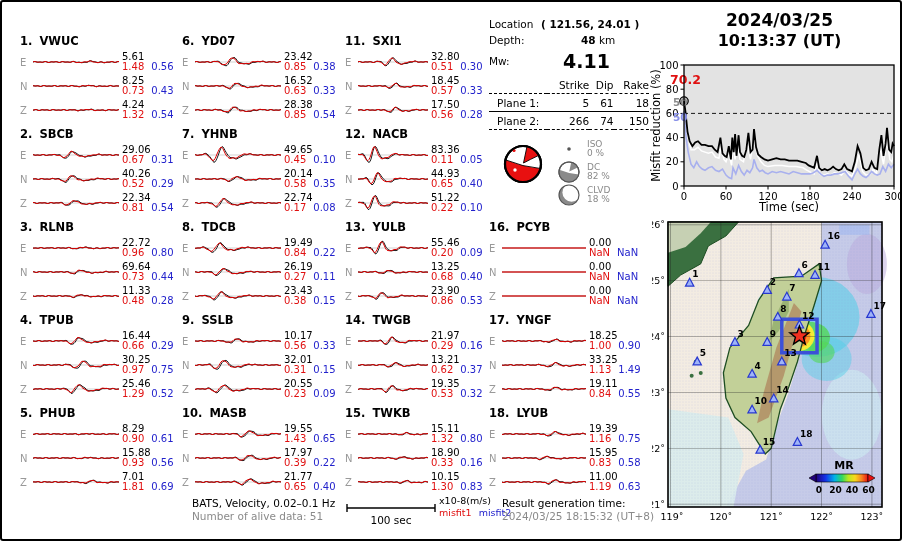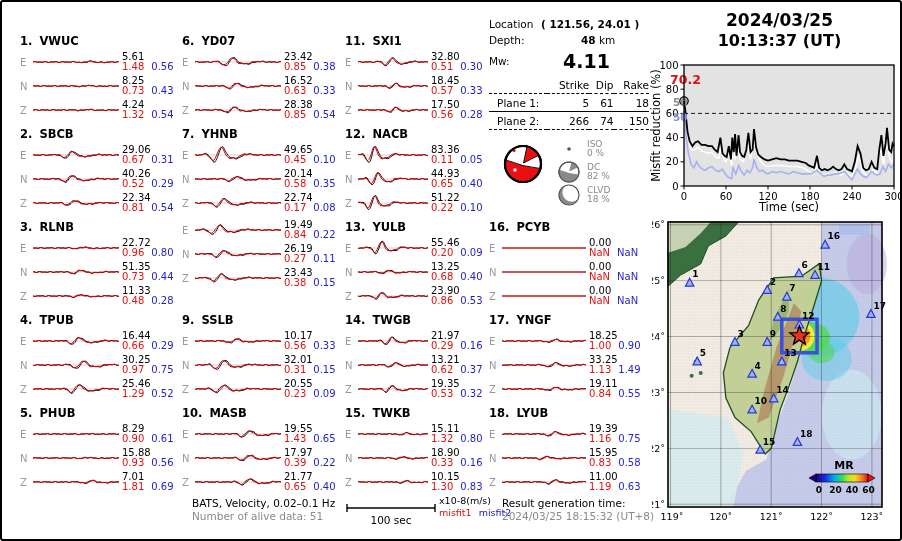--- a/index.html
+++ b/index.html
@@ -145,21 +145,21 @@
           </div>
         </div>
         <div class="comp-row">
           <span class="comp-label">N</span>
           <svg class="trace" width="86" height="22">
             <line x1="0" y1="11" x2="86" y2="11" stroke="#c8c8c8" stroke-width="0.8"></line>
             <path d="M0,10.7 L1,10.8 L2,11.2 L3,11.5 L4,11.4 L5,11.0 L6,10.6 L7,10.6 L8,10.9 L9,11.1 L10,11.1 L11,11.0 L12,11.0 L13,11.2 L14,11.3 L15,11.2 L16,10.8 L17,10.5 L18,10.6 L19,11.0 L20,11.4 L21,11.4 L22,11.1 L23,10.9 L24,10.9 L25,11.0 L26,11.0 L27,10.8 L28,10.6 L29,10.7 L30,11.1 L31,11.3 L32,11.1 L33,10.7 L34,10.4 L35,10.6 L36,11.1 L37,11.7 L38,12.1 L39,12.3 L40,12.6 L41,12.9 L42,12.9 L43,12.2 L44,11.2 L45,10.2 L46,9.7 L47,9.6 L48,9.6 L49,9.5 L50,9.4 L51,9.6 L52,10.1 L53,10.6 L54,10.9 L55,10.9 L56,11.0 L57,11.4 L58,12.0 L59,12.3 L60,12.1 L61,11.7 L62,11.4 L63,11.5 L64,11.7 L65,11.8 L66,11.6 L67,11.4 L68,11.4 L69,11.6 L70,11.5 L71,11.1 L72,10.6 L73,10.3 L74,10.5 L75,10.9 L76,11.2 L77,11.1 L78,10.9 L79,10.8 L80,11.0 L81,11.1 L82,10.9 L83,10.6 L84,10.6 L85,10.9 L86,11.3 " fill="none" stroke="#000" stroke-width="0.9"></path>
             <path d="M0,10.7 L1,10.8 L2,11.2 L3,11.5 L4,11.4 L5,11.0 L6,10.6 L7,10.6 L8,10.9 L9,11.1 L10,11.1 L11,11.0 L12,11.0 L13,11.2 L14,11.3 L15,11.2 L16,10.8 L17,10.5 L18,10.6 L19,11.0 L20,11.4 L21,11.4 L22,11.1 L23,10.9 L24,10.9 L25,11.0 L26,11.0 L27,10.7 L28,10.6 L29,10.7 L30,11.1 L31,11.4 L32,11.2 L33,10.9 L34,10.7 L35,10.9 L36,11.5 L37,12.0 L38,12.2 L39,12.2 L40,12.3 L41,12.3 L42,12.0 L43,11.2 L44,10.2 L45,9.4 L46,9.1 L47,9.3 L48,9.6 L49,9.8 L50,9.9 L51,10.2 L52,10.7 L53,11.2 L54,11.4 L55,11.3 L56,11.3 L57,11.6 L58,12.1 L59,12.3 L60,12.1 L61,11.6 L62,11.3 L63,11.3 L64,11.4 L65,11.5 L66,11.3 L67,11.1 L68,11.1 L69,11.3 L70,11.3 L71,10.9 L72,10.4 L73,10.2 L74,10.4 L75,10.9 L76,11.1 L77,11.1 L78,10.9 L79,10.9 L80,11.0 L81,11.1 L82,10.9 L83,10.6 L84,10.6 L85,10.9 L86,11.3 " fill="none" stroke="#dd0000" stroke-width="1"></path>
           </svg>
           <div class="vals">
-            <div>51.35</div>
+            <div>69.64</div>
             <div><span class="m1">0.73</span><span class="m2">0.44</span></div>
           </div>
         </div>
         <div class="comp-row">
           <span class="comp-label">Z</span>
           <svg class="trace" width="86" height="22">
             <line x1="0" y1="11" x2="86" y2="11" stroke="#c8c8c8" stroke-width="0.8"></line>
             <path d="M0,10.9 L1,11.3 L2,11.5 L3,11.2 L4,10.9 L5,10.8 L6,10.9 L7,11.0 L8,10.9 L9,10.7 L10,10.8 L11,11.1 L12,11.5 L13,11.5 L14,11.1 L15,10.6 L16,10.5 L17,10.8 L18,11.1 L19,11.2 L20,11.1 L21,11.0 L22,11.1 L23,11.3 L24,11.2 L25,10.9 L26,10.5 L27,10.5 L28,10.9 L29,11.3 L30,11.3 L31,11.0 L32,10.7 L33,10.7 L34,10.8 L35,11.0 L36,11.0 L37,11.1 L38,11.5 L39,12.1 L40,12.6 L41,12.6 L42,12.1 L43,11.4 L44,10.9 L45,10.7 L46,10.5 L47,10.1 L48,9.8 L49,9.8 L50,10.1 L51,10.5 L52,10.6 L53,10.5 L54,10.4 L55,10.7 L56,11.3 L57,11.7 L58,11.8 L59,11.6 L60,11.5 L61,11.5 L62,11.6 L63,11.6 L64,11.3 L65,11.1 L66,11.2 L67,11.5 L68,11.8 L69,11.6 L70,11.1 L71,10.7 L72,10.6 L73,10.8 L74,10.9 L75,10.9 L76,10.8 L77,10.9 L78,11.2 L79,11.3 L80,11.2 L81,10.7 L82,10.4 L83,10.6 L84,11.0 L85,11.3 L86,11.3 " fill="none" stroke="#000" stroke-width="0.9"></path>
             <path d="M0,10.9 L1,11.3 L2,11.5 L3,11.2 L4,10.9 L5,10.8 L6,10.9 L7,11.0 L8,10.9 L9,10.7 L10,10.8 L11,11.1 L12,11.5 L13,11.5 L14,11.1 L15,10.6 L16,10.5 L17,10.8 L18,11.1 L19,11.2 L20,11.1 L21,11.0 L22,11.1 L23,11.3 L24,11.2 L25,10.8 L26,10.5 L27,10.5 L28,10.9 L29,11.3 L30,11.3 L31,11.1 L32,10.8 L33,10.8 L34,11.0 L35,11.2 L36,11.2 L37,11.3 L38,11.5 L39,12.0 L40,12.4 L41,12.2 L42,11.5 L43,10.7 L44,10.2 L45,10.1 L46,10.0 L47,9.9 L48,9.8 L49,10.0 L50,10.4 L51,10.9 L52,11.1 L53,10.9 L54,10.8 L55,11.0 L56,11.5 L57,11.9 L58,11.9 L59,11.7 L60,11.4 L61,11.4 L62,11.5 L63,11.4 L64,11.1 L65,10.9 L66,11.0 L67,11.3 L68,11.6 L69,11.4 L70,10.9 L71,10.5 L72,10.5 L73,10.7 L74,10.9 L75,10.8 L76,10.8 L77,10.9 L78,11.2 L79,11.4 L80,11.2 L81,10.7 L82,10.4 L83,10.6 L84,11.0 L85,11.3 L86,11.3 " fill="none" stroke="#dd0000" stroke-width="1"></path>
           </svg>
@@ -321,20 +321,21 @@
             <path d="M0,10.7 L1,10.6 L2,10.9 L3,11.4 L4,11.6 L5,11.3 L6,10.9 L7,10.6 L8,10.7 L9,10.8 L10,10.8 L11,10.5 L12,10.3 L13,10.4 L14,10.7 L15,10.9 L16,10.9 L17,11.1 L18,11.8 L19,13.0 L20,14.3 L21,15.1 L22,15.2 L23,14.6 L24,13.6 L25,12.3 L26,10.7 L27,8.9 L28,7.3 L29,6.5 L30,6.7 L31,7.5 L32,8.3 L33,9.0 L34,9.6 L35,10.4 L36,11.2 L37,11.9 L38,12.3 L39,12.4 L40,12.6 L41,12.9 L42,13.3 L43,13.3 L44,12.9 L45,12.4 L46,12.2 L47,12.2 L48,12.3 L49,12.2 L50,11.7 L51,11.3 L52,11.1 L53,11.0 L54,10.8 L55,10.4 L56,10.1 L57,10.1 L58,10.6 L59,11.1 L60,11.2 L61,11.0 L62,10.7 L63,10.6 L64,10.8 L65,11.0 L66,10.9 L67,10.8 L68,10.8 L69,11.2 L70,11.5 L71,11.4 L72,11.0 L73,10.6 L74,10.5 L75,10.8 L76,11.1 L77,11.2 L78,11.1 L79,11.0 L80,11.1 L81,11.3 L82,11.2 L83,10.8 L84,10.5 L85,10.6 L86,11.0 " fill="none" stroke="#000" stroke-width="0.9"></path>
             <path d="M0,10.7 L1,10.6 L2,10.9 L3,11.4 L4,11.6 L5,11.3 L6,10.9 L7,10.6 L8,10.6 L9,10.8 L10,10.8 L11,10.6 L12,10.5 L13,10.7 L14,11.2 L15,11.5 L16,11.7 L17,11.9 L18,12.4 L19,13.3 L20,14.1 L21,14.4 L22,13.8 L23,12.6 L24,11.3 L25,10.0 L26,8.6 L27,7.4 L28,6.5 L29,6.5 L30,7.3 L31,8.6 L32,9.8 L33,10.6 L34,11.1 L35,11.6 L36,12.2 L37,12.7 L38,12.8 L39,12.7 L40,12.7 L41,12.9 L42,13.1 L43,13.0 L44,12.5 L45,11.8 L46,11.5 L47,11.5 L48,11.5 L49,11.4 L50,11.0 L51,10.6 L52,10.5 L53,10.6 L54,10.5 L55,10.2 L56,10.0 L57,10.1 L58,10.6 L59,11.1 L60,11.3 L61,11.0 L62,10.7 L63,10.7 L64,10.9 L65,11.0 L66,10.9 L67,10.8 L68,10.9 L69,11.2 L70,11.5 L71,11.4 L72,11.0 L73,10.6 L74,10.5 L75,10.8 L76,11.1 L77,11.2 L78,11.1 L79,11.0 L80,11.1 L81,11.3 L82,11.2 L83,10.8 L84,10.5 L85,10.6 L86,11.0 " fill="none" stroke="#dd0000" stroke-width="1"></path>
           </svg>
           <div class="vals">
             <div>22.74</div>
             <div><span class="m1">0.17</span><span class="m2">0.08</span></div>
           </div>
         </div>
       </div>
       <div class="station-block">
+        <div class="station-header"><span class="st-num">8.</span><span class="st-code">TDCB</span></div>
         <div class="comp-row">
           <span class="comp-label">E</span>
           <svg class="trace" width="86" height="22">
             <line x1="0" y1="11" x2="86" y2="11" stroke="#c8c8c8" stroke-width="0.8"></line>
             <path d="M0,11.3 L1,11.3 L2,11.1 L3,11.0 L4,11.0 L5,11.0 L6,10.7 L7,10.2 L8,9.8 L9,9.9 L10,10.5 L11,11.0 L12,11.4 L13,11.9 L14,12.6 L15,13.7 L16,14.8 L17,15.3 L18,15.2 L19,14.5 L20,13.5 L21,12.2 L22,10.5 L23,8.5 L24,6.8 L25,5.8 L26,5.9 L27,6.8 L28,8.0 L29,9.0 L30,10.0 L31,11.0 L32,11.9 L33,12.5 L34,12.6 L35,12.4 L36,12.4 L37,12.8 L38,13.4 L39,13.6 L40,13.4 L41,13.0 L42,12.6 L43,12.4 L44,12.2 L45,11.8 L46,11.3 L47,10.9 L48,10.9 L49,11.1 L50,11.1 L51,10.7 L52,10.2 L53,10.0 L54,10.2 L55,10.6 L56,10.9 L57,10.8 L58,10.8 L59,11.0 L60,11.2 L61,11.2 L62,10.9 L63,10.6 L64,10.5 L65,10.8 L66,11.3 L67,11.5 L68,11.3 L69,11.0 L70,10.9 L71,11.0 L72,11.0 L73,10.9 L74,10.7 L75,10.7 L76,11.0 L77,11.4 L78,11.5 L79,11.2 L80,10.7 L81,10.6 L82,10.8 L83,11.0 L84,11.1 L85,11.0 L86,11.0 " fill="none" stroke="#000" stroke-width="0.9"></path>
             <path d="M0,11.3 L1,11.2 L2,11.0 L3,10.9 L4,11.0 L5,11.0 L6,10.7 L7,10.2 L8,10.0 L9,10.3 L10,11.1 L11,11.8 L12,12.3 L13,12.7 L14,13.2 L15,13.9 L16,14.4 L17,14.2 L18,13.4 L19,12.2 L20,10.9 L21,9.6 L22,8.3 L23,7.1 L24,6.1 L25,6.0 L26,6.8 L27,8.2 L28,9.7 L29,10.8 L30,11.6 L31,12.3 L32,12.9 L33,13.2 L34,13.0 L35,12.7 L36,12.5 L37,12.7 L38,13.1 L39,13.2 L40,12.9 L41,12.3 L42,11.8 L43,11.6 L44,11.3 L45,11.0 L46,10.5 L47,10.3 L48,10.4 L49,10.7 L50,10.8 L51,10.5 L52,10.1 L53,10.0 L54,10.3 L55,10.7 L56,10.9 L57,10.9 L58,10.9 L59,11.0 L60,11.3 L61,11.3 L62,11.0 L63,10.6 L64,10.5 L65,10.8 L66,11.3 L67,11.5 L68,11.3 L69,11.0 L70,10.9 L71,11.0 L72,11.0 L73,10.9 L74,10.7 L75,10.7 L76,11.0 L77,11.4 L78,11.5 L79,11.2 L80,10.7 L81,10.6 L82,10.8 L83,11.0 L84,11.1 L85,11.0 L86,11.0 " fill="none" stroke="#dd0000" stroke-width="1"></path>
           </svg>
           <div class="vals">
             <div>19.49</div>
             <div><span class="m1">0.84</span><span class="m2">0.22</span></div>

